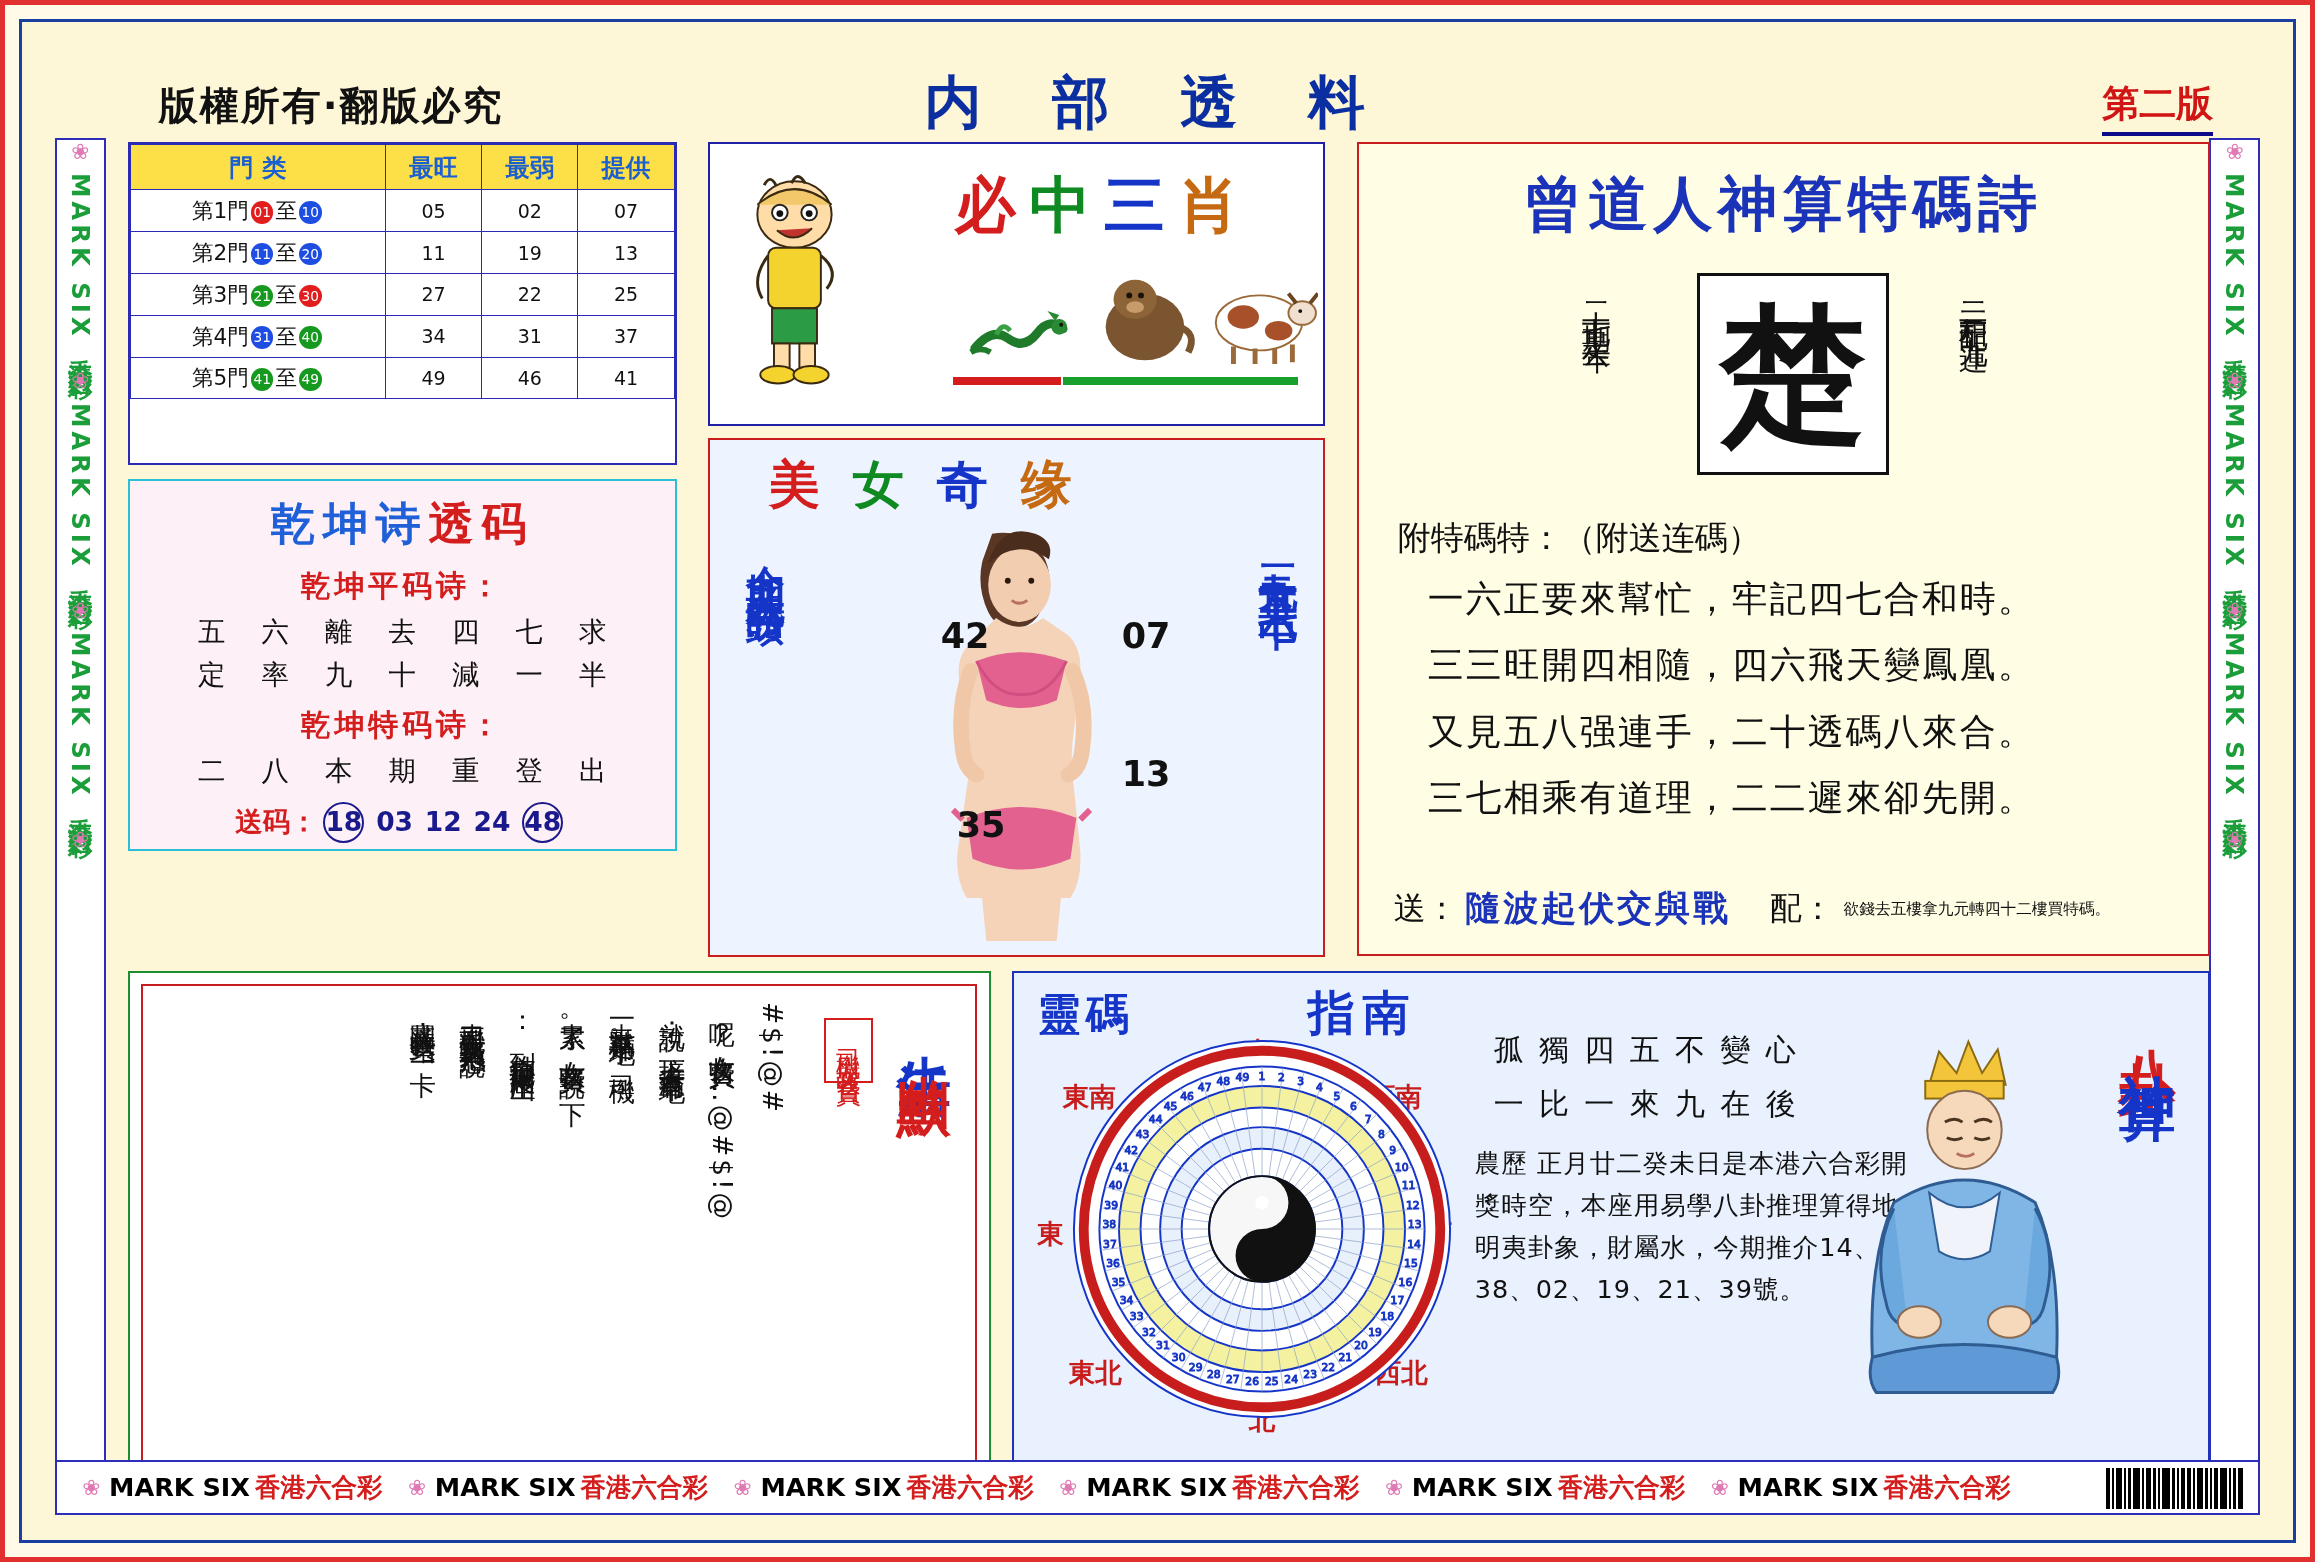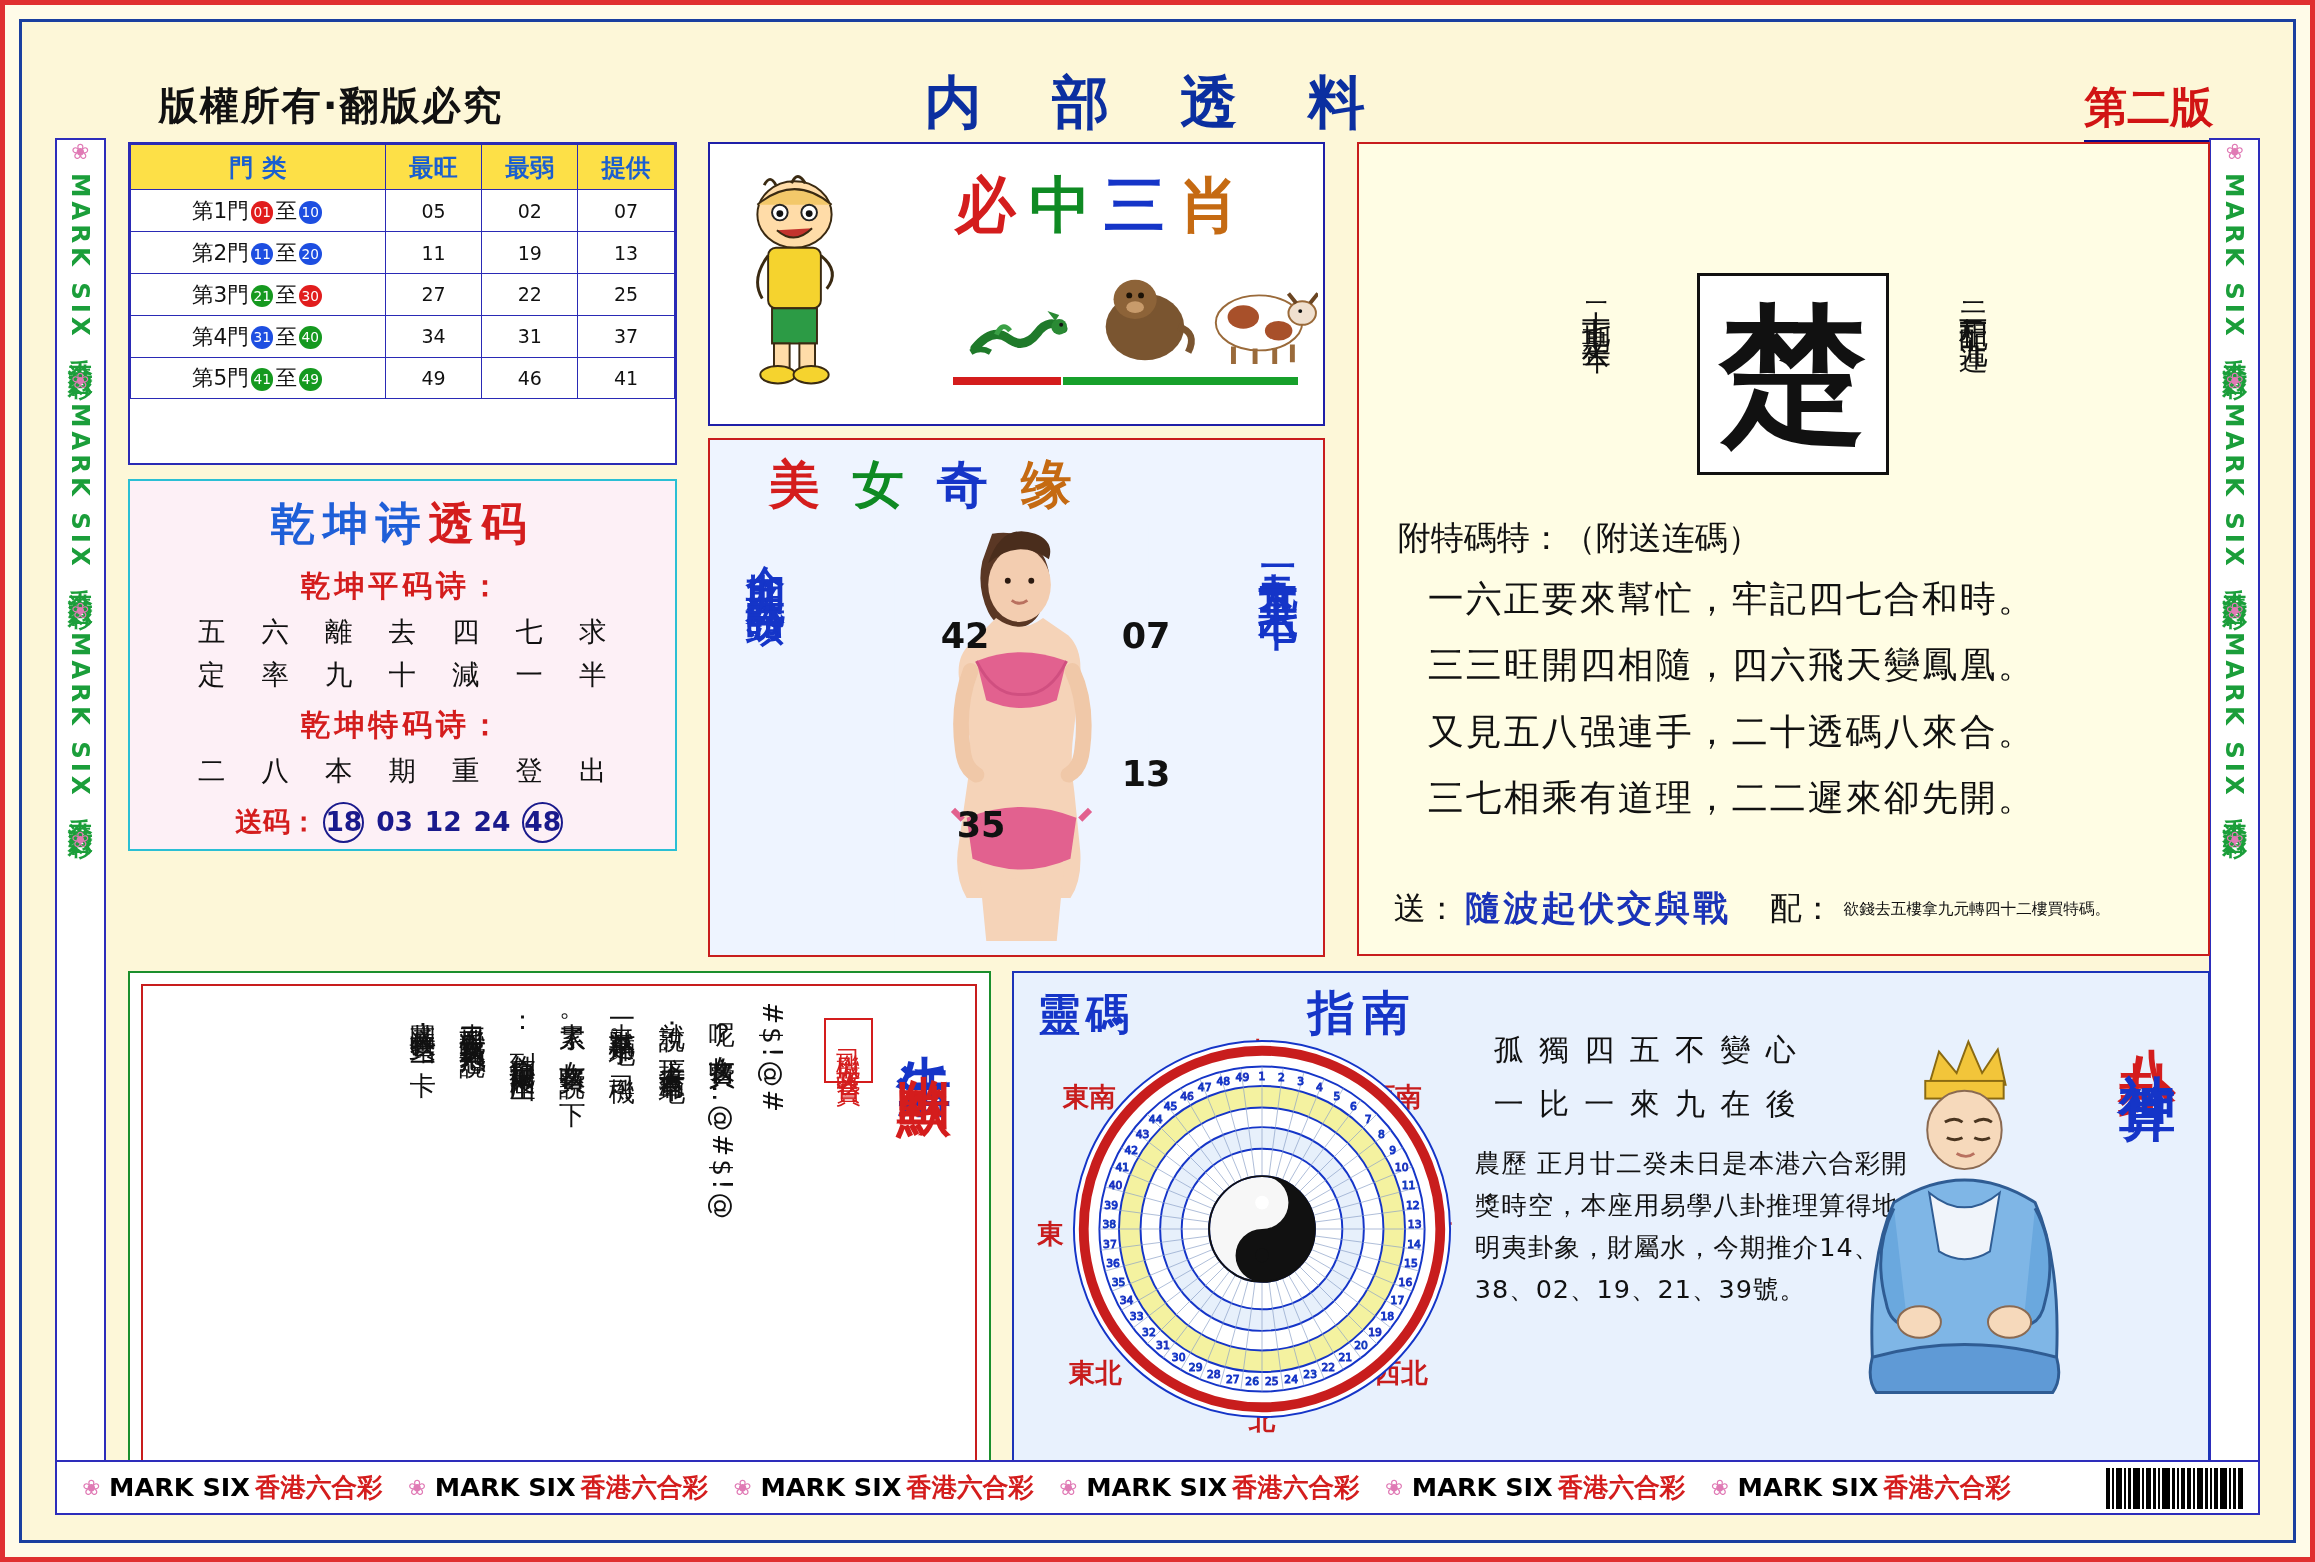--- a/index.html
+++ b/index.html
@@ -27,21 +27,21 @@
     font-size:39px;font-weight:bold;color:#111;
     font-family:"DejaVu Sans","Liberation Sans",sans-serif;
     letter-spacing:2px;
   }
   .hdr-center{
     position:absolute;left:0;right:0;top:43px;text-align:center;
     font-size:57px;font-weight:bold;color:#0b2fa0;letter-spacing:25.5px;
   }
   .hdr-right{
     position:absolute;right:80px;top:57px;
-    font-size:43px;font-weight:bold;color:#d11414;
+    font-size:37px;font-weight:bold;color:#d11414;
     border-bottom:4.9px solid #0a0a8a;padding-bottom:2.9px;
   }
   
   .sidebar{
     position:absolute;top:116px;width:51px;height:1343px;
     background:#ffffff;border:2px solid #2d2dbb;
     box-sizing:border-box;overflow:hidden;
   }
   .sidebar.left{left:33px;}
   .sidebar.right{right:33px;}
@@ -426,20 +426,21 @@
       <path d="M70 302 l-10 -10 M190 302 l10 -10" stroke="#e2618f" stroke-width="6"></path>
       <path d="M86 344 q44 38 88 0 l-8 82 l-72 0 z" fill="#f5d3b8"></path>
     </svg>
     <div class="mn-num" style="left:231px;top:176px;">42</div>
     <div class="mn-num" style="left:412px;top:176px;">07</div>
     <div class="mn-num" style="left:412px;top:314px;">13</div>
     <div class="mn-num" style="left:247px;top:365px;">35</div>
   </div>
 
   <div class="panel" id="zd-panel">
+    <div id="zd-title">曾道人神算特碼詩</div>
     <div class="zd-vl">二十七期是去年</div>
     <div class="zd-vr">二三相配一九連</div>
     <div class="zd-box">
       <span>楚</span>
     </div>
     <div class="zd-sub">附特碼特：（附送连碼）</div>
     <div class="zd-poem">
       <div>一六正要來幫忙，牢記四七合和時。</div>
       <div>三三旺開四相隨，四六飛天變鳳凰。</div>
       <div>又見五八强連手，二十透碼八來合。</div>

